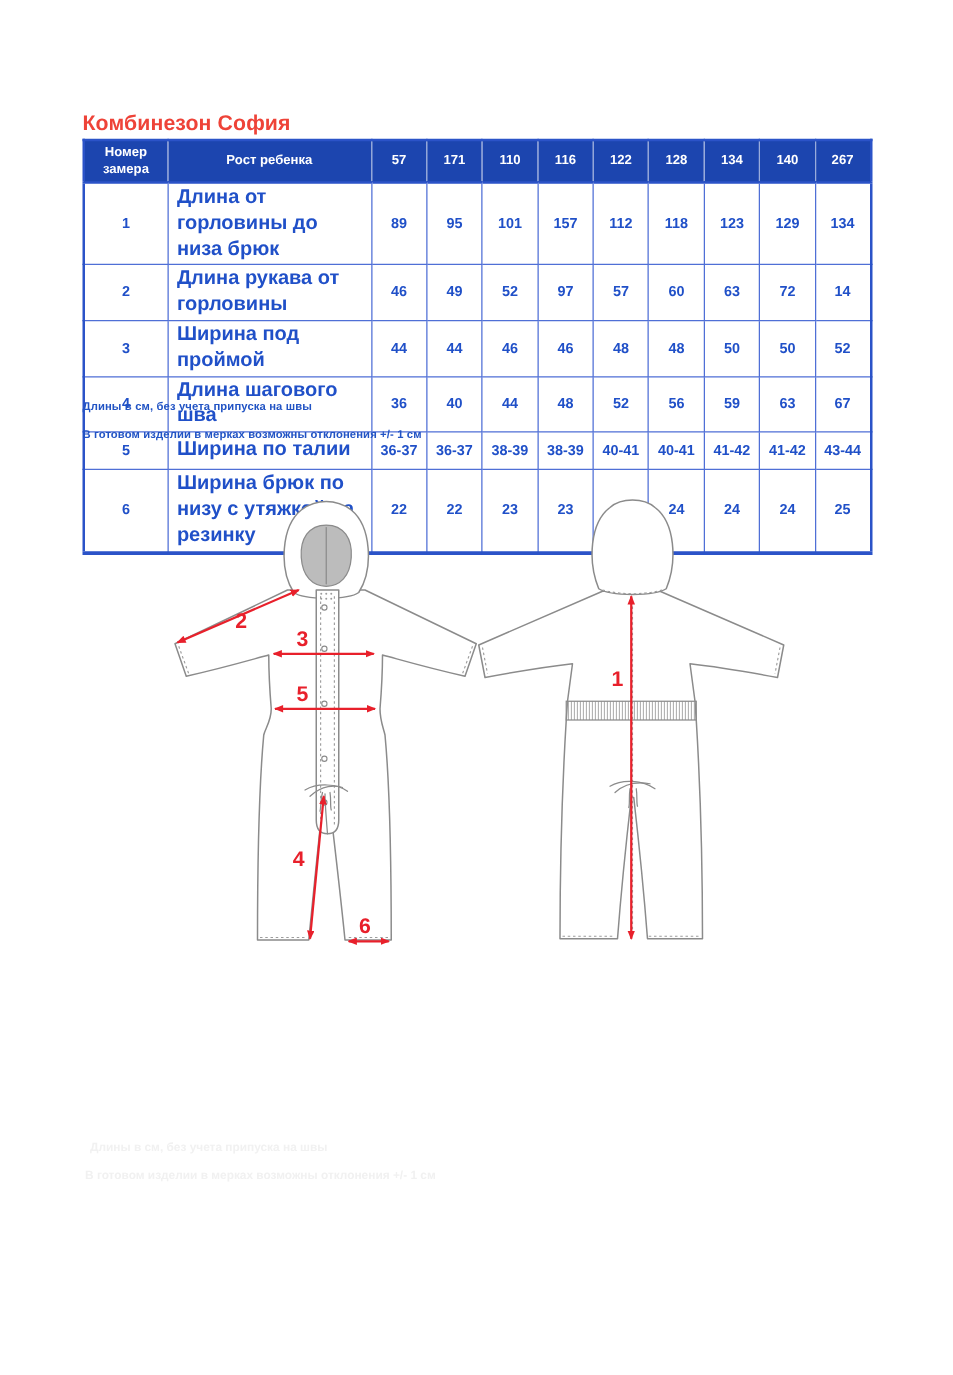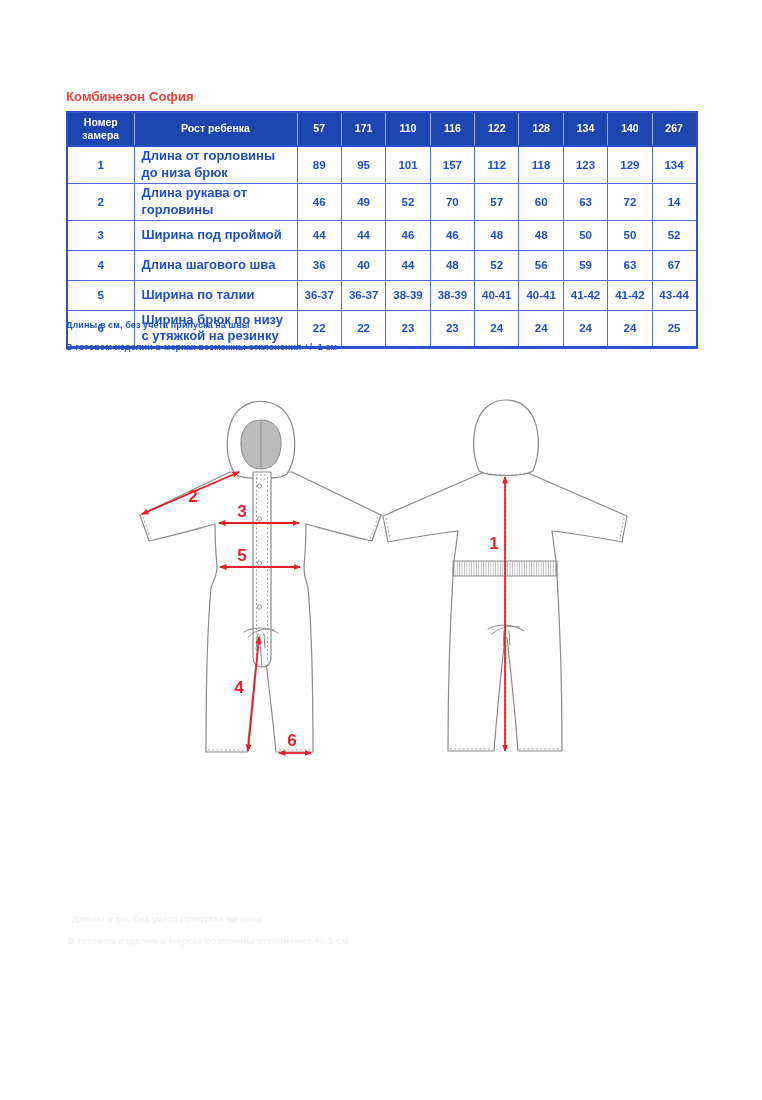--- a/index.html
+++ b/index.html
@@ -5,41 +5,41 @@
   html,body{margin:0;padding:0;}
   body{
     width:762px;height:1100px;background:#ffffff;position:relative;
     font-family:"Liberation Sans", sans-serif;
     -webkit-font-smoothing:antialiased;
   }
   .page{position:absolute;left:0;top:0;width:762px;height:1100px;background:#fff;overflow:hidden;}
 
   .title{
     position:absolute;left:66px;top:89px;
-    color:#ee4338;font-size:13px;font-weight:bold;letter-spacing:.1px;
+    color:#ee4338;font-size:17px;font-weight:bold;letter-spacing:.1px;
   }
 
   table.size-table{
     position:absolute;left:66px;top:111px;width:630px;
     border-collapse:collapse;table-layout:fixed;
     border:2px solid #2b53c8;border-bottom-width:3px;
   }
   table.size-table th{
     background:#1c45af;color:#ffffff;font-weight:bold;
     font-size:10.5px;line-height:1.25;height:30px;padding:1px 2px;
     border-bottom:2px solid #2b53c8;
   }
   table.size-table th + th{border-left:1px solid rgba(255,255,255,.55);}
   table.size-table td{
     border:1px solid #4f6fd6;color:#2050c8;font-weight:bold;
     font-size:11.5px;text-align:center;height:27px;padding:1px 3px;
     background:#fff;
   }
   table.size-table td.lbl{
-    text-align:left;font-size:13px;padding-left:7px;line-height:1.3;
+    text-align:left;font-size:16px;padding-left:7px;line-height:1.3;
   }
 
   .note{
     position:absolute;left:66px;color:#2153c4;font-size:9px;font-weight:bold;letter-spacing:.1px;
   }
   .note.n1{top:320px;}
   .note.n2{top:342px;}
 
   .ghost{
     position:absolute;color:#f1f1f1;font-size:9.5px;font-weight:bold;white-space:nowrap;
@@ -103,21 +103,21 @@
           <td>123</td>
           <td>129</td>
           <td>134</td>
         </tr>
         <tr>
           <td>2</td>
           <td class="lbl">Длина рукава от горловины</td>
           <td>46</td>
           <td>49</td>
           <td>52</td>
-          <td>70</td>
+          <td>97</td>
           <td>57</td>
           <td>60</td>
           <td>63</td>
           <td>72</td>
           <td>14</td>
         </tr>
         <tr>
           <td>3</td>
           <td class="lbl">Ширина под проймой</td>
           <td>44</td>

